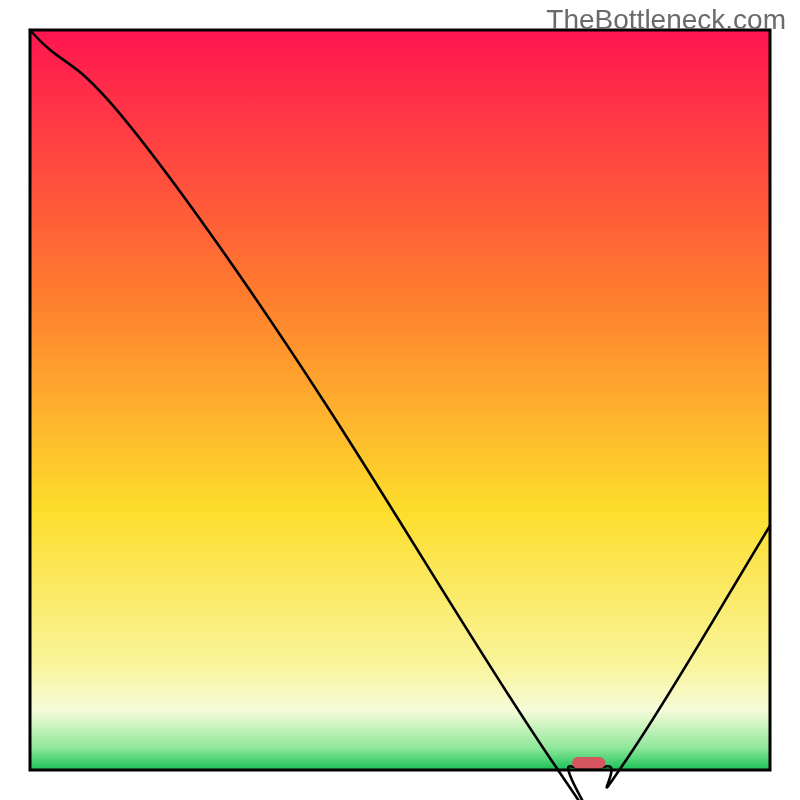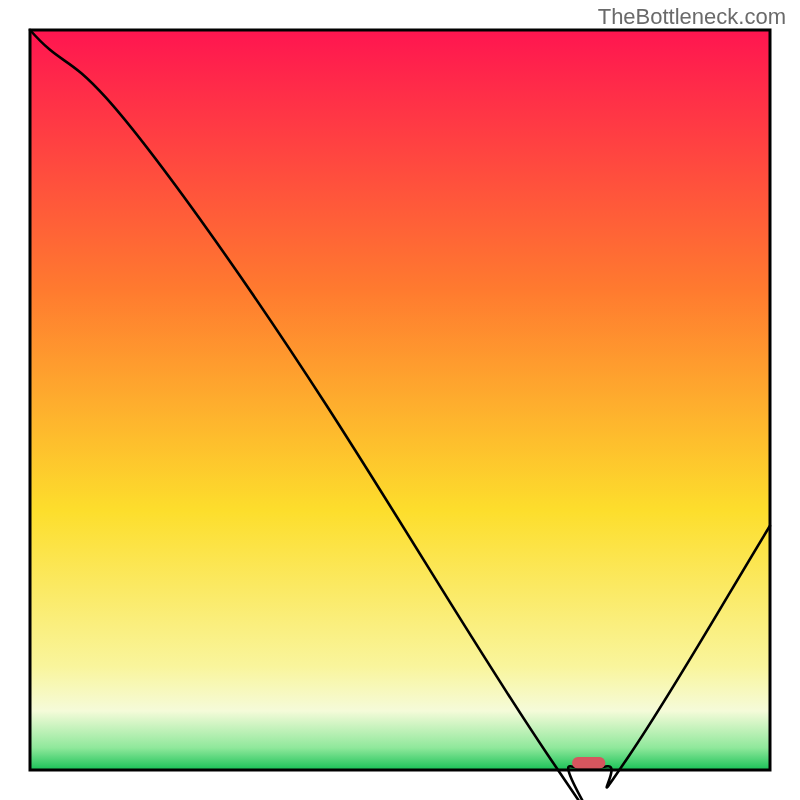--- a/index.html
+++ b/index.html
@@ -14,21 +14,21 @@
     position: relative;
     width: 800px;
     height: 800px;
     background: #fff;
   }
   .watermark {
     position: absolute;
     top: 4px;
     right: 14px;
     color: #6a6a6a;
-    font-size: 22px;
+    font-size: 28px;
     z-index: 5;
   }
   svg {
     position: absolute;
     top: 0;
     left: 0;
   }
 </style>
 </head>
 <body>

